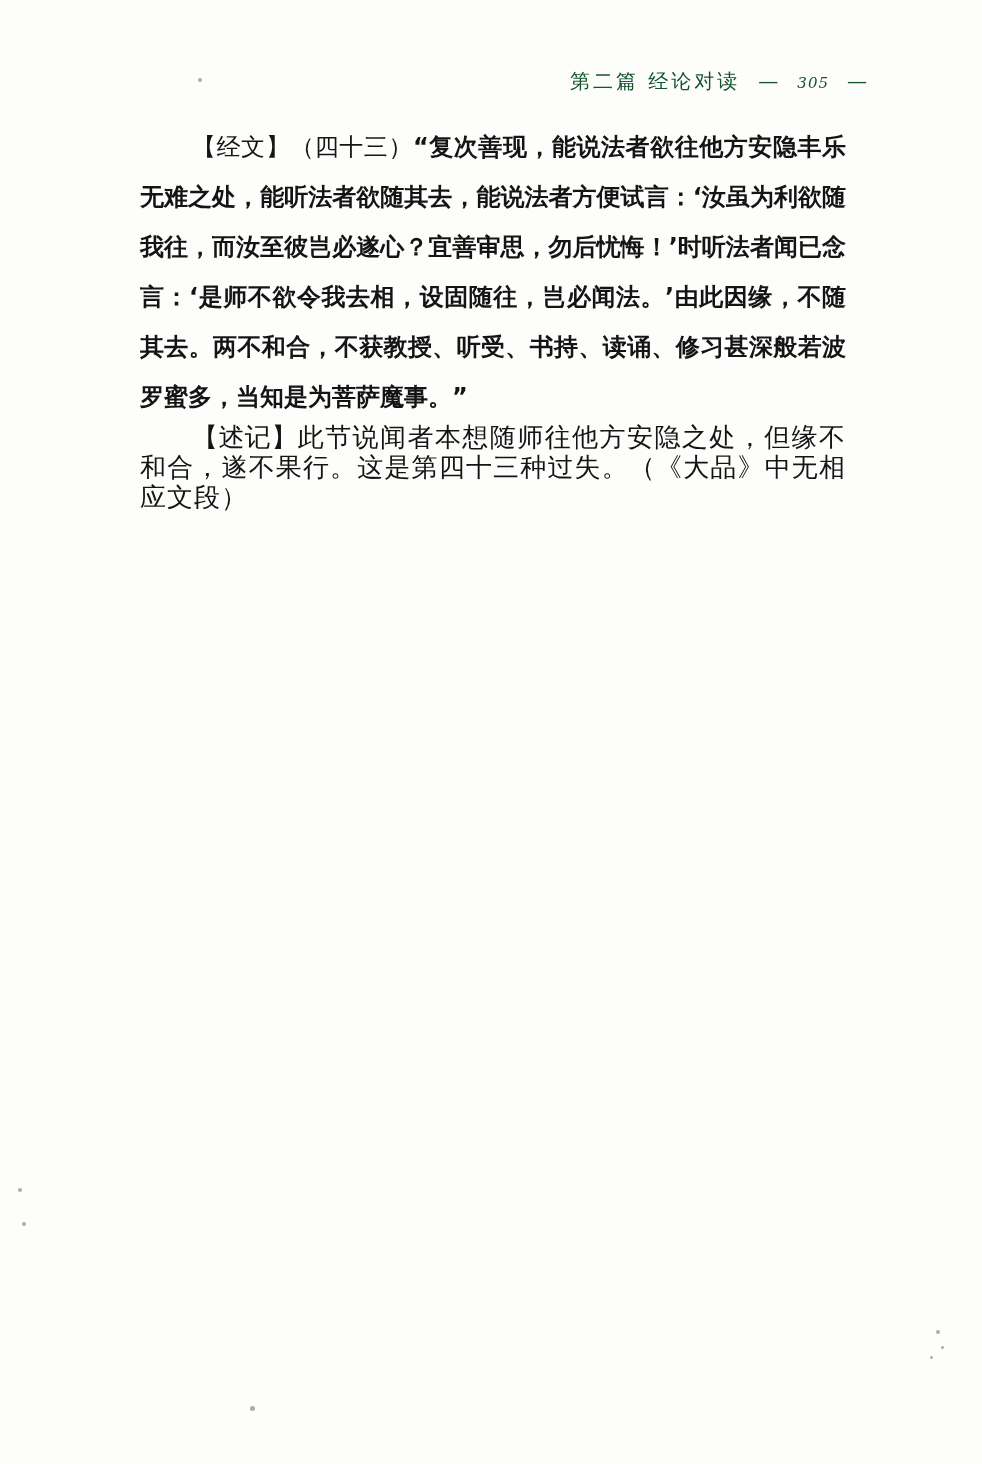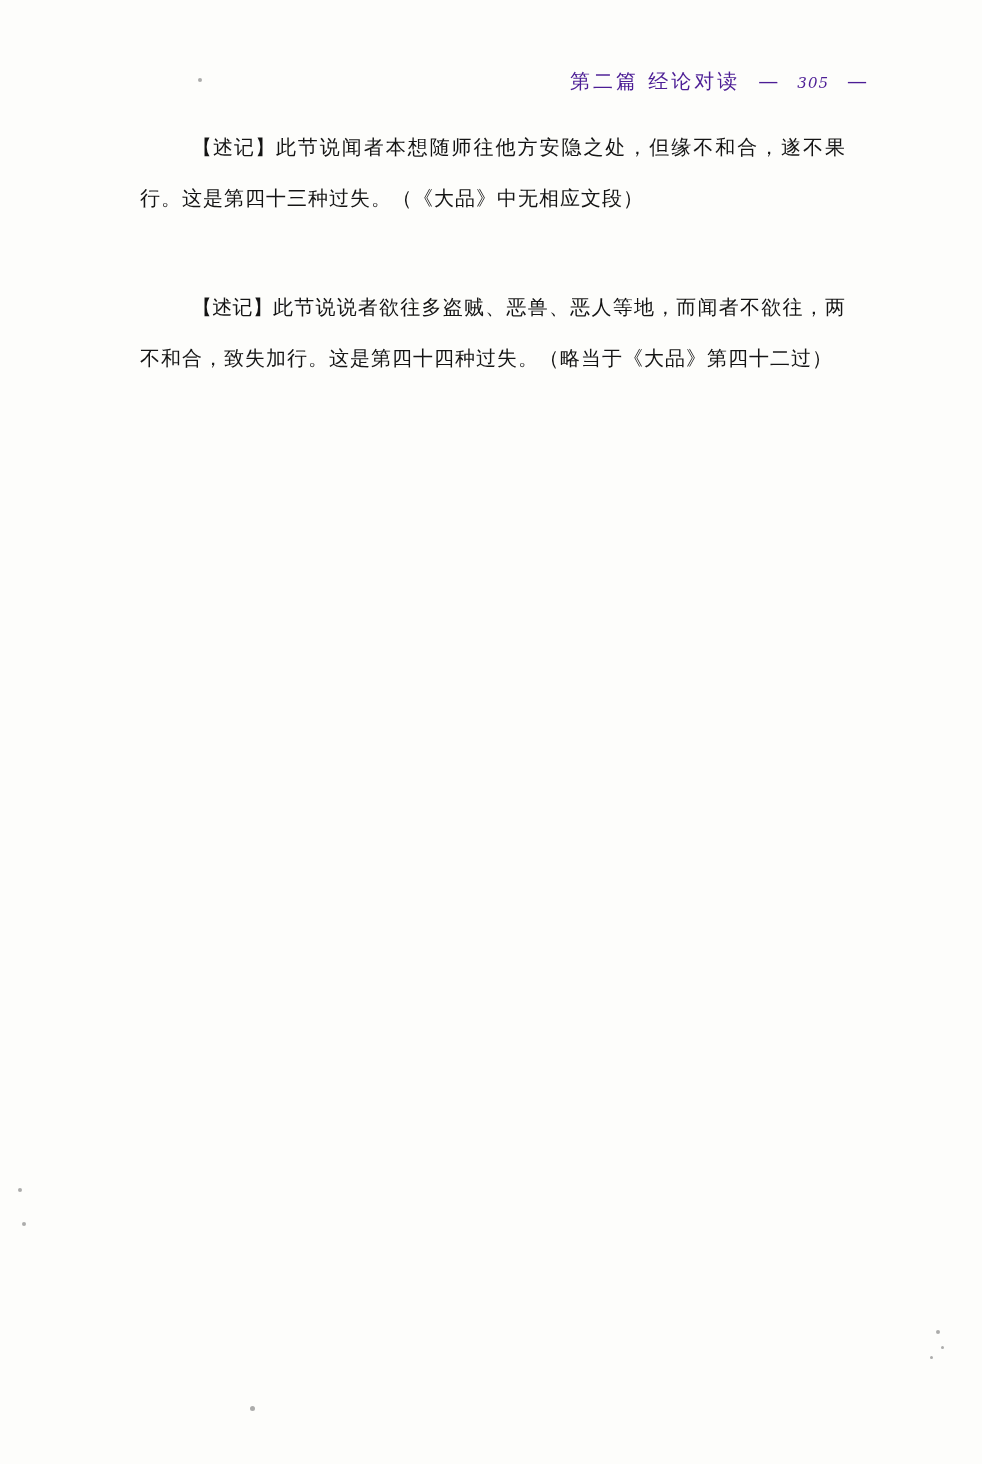--- a/index.html
+++ b/index.html
@@ -35,21 +35,21 @@
 
   .header {
     position: absolute;
     top: 68px;
     right: 112px;
     display: flex;
     align-items: baseline;
     gap: 16px;
     font-size: 20px;
     letter-spacing: 1px;
-    color: #4c1d95;
+    color: #14532d;
     white-space: nowrap;
   }
   .header .chapter {
     font-family: "DejaVu Serif", "Liberation Serif", serif;
     letter-spacing: 3px;
   }
   .header .dash {
     font-size: 20px;
     padding: 0 2px;
   }
@@ -82,22 +82,22 @@
   .sutra {
     font-family: "DejaVu Sans", "Liberation Sans", sans-serif;
     font-weight: bold;
     font-size: 24px;
     line-height: 50px;
     letter-spacing: 0px;
   }
   .commentary {
     font-family: "DejaVu Serif", "Liberation Serif", serif;
     font-weight: normal;
-    font-size: 20px;
-    line-height: 51px;
+    font-size: 26px;
+    line-height: 30px;
     letter-spacing: 1px;
   }
   .marker {
     font-family: "DejaVu Serif", "Liberation Serif", serif;
     font-weight: normal;
     letter-spacing: 0;
   }
   .sutra .marker {
     font-weight: normal;
   }
@@ -122,25 +122,25 @@
 
   <div class="header">
     <span class="chapter">第二篇 经论对读</span>
     <span class="dash">—</span>
     <span class="pageno">305</span>
     <span class="dash">—</span>
   </div>
 
   <div class="content">
 
+    <p class="para indent sutra block"><span class="marker">【经文】</span><span class="marker">（四十三）</span><span>“复次善现，能说法者欲往他方安隐丰乐无难之处，能听法者欲随其去，能说法者方便试言：‘汝虽为利欲随我往，而汝至彼岂必遂心？宜善审思，勿后忧悔！’时听法者闻已念言：‘是师不欲令我去相，设固随往，岂必闻法。’由此因缘，不随其去。两不和合，不获教授、听受、书持、读诵、修习甚深般若波罗蜜多，当知是为菩萨魔事。”</span></p>
 
     <p class="para indent commentary block"><span class="marker">【述记】</span><span>此节说闻者本想随师往他方安隐之处，但缘不和合，遂不果行。这是第四十三种过失。（《大品》中无相应文段）</span></p>
 
     <div class="gap-lg"></div>
 
 
-    <p class="para indent commentary block"><span class="marker">【述记】</span><span>此节说说者欲往多盗贼、恶兽、恶人等地，而闻者不欲往，两不和合，致失加行。这是第四十四种过失。（略当于《大品》第四十二过）</span></p>
 
     <div class="gap-md"></div>
 
 
   </div>
 </div>
 
 </body></html>

